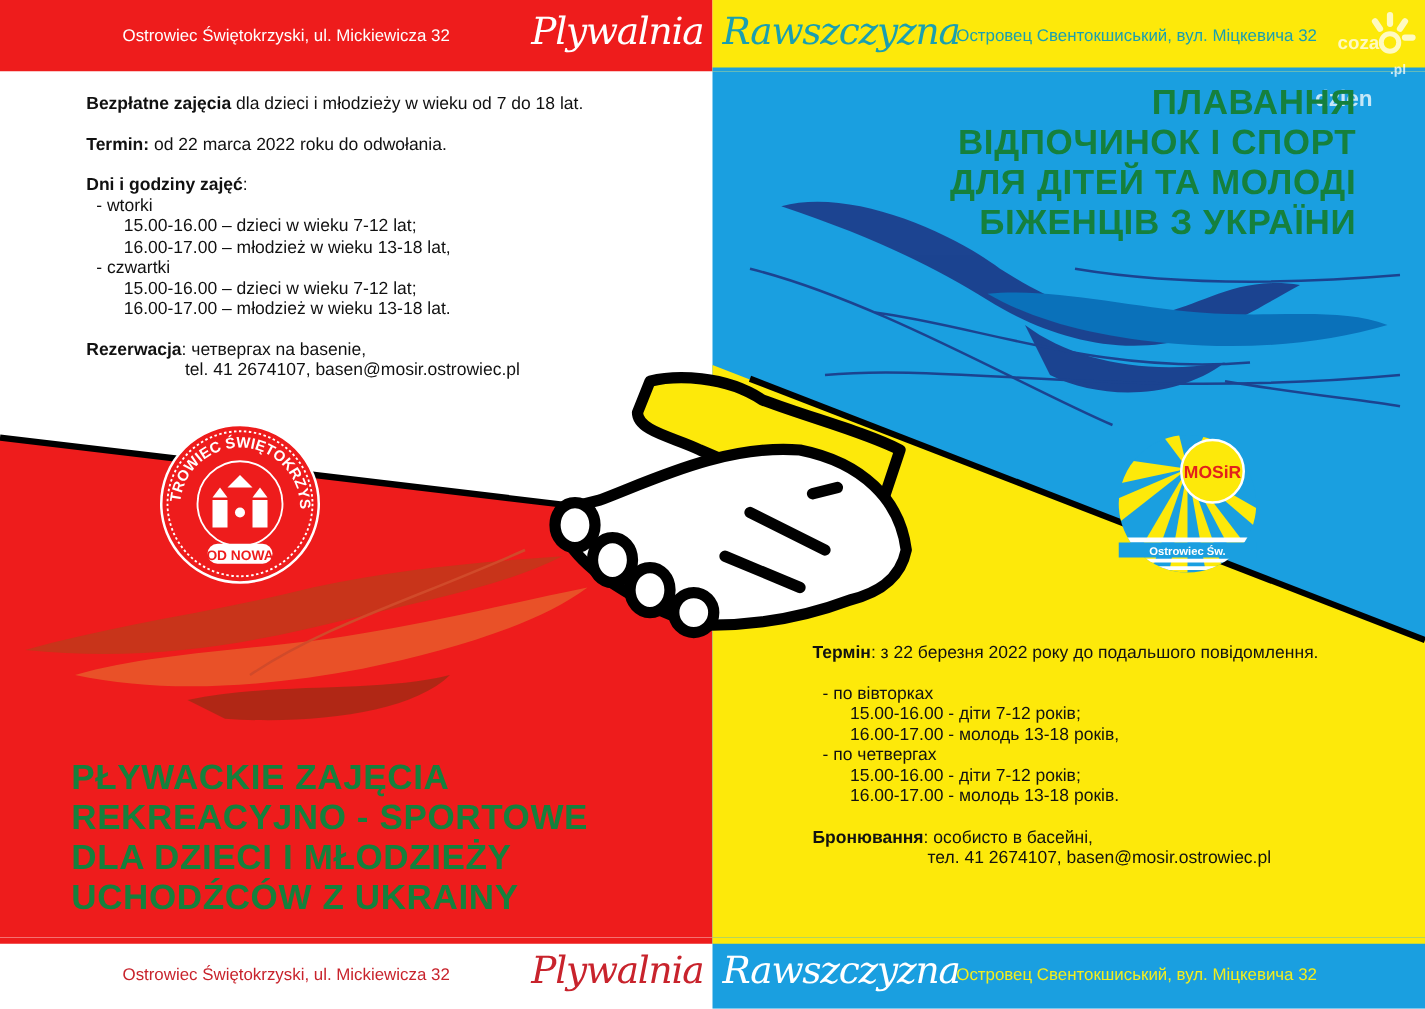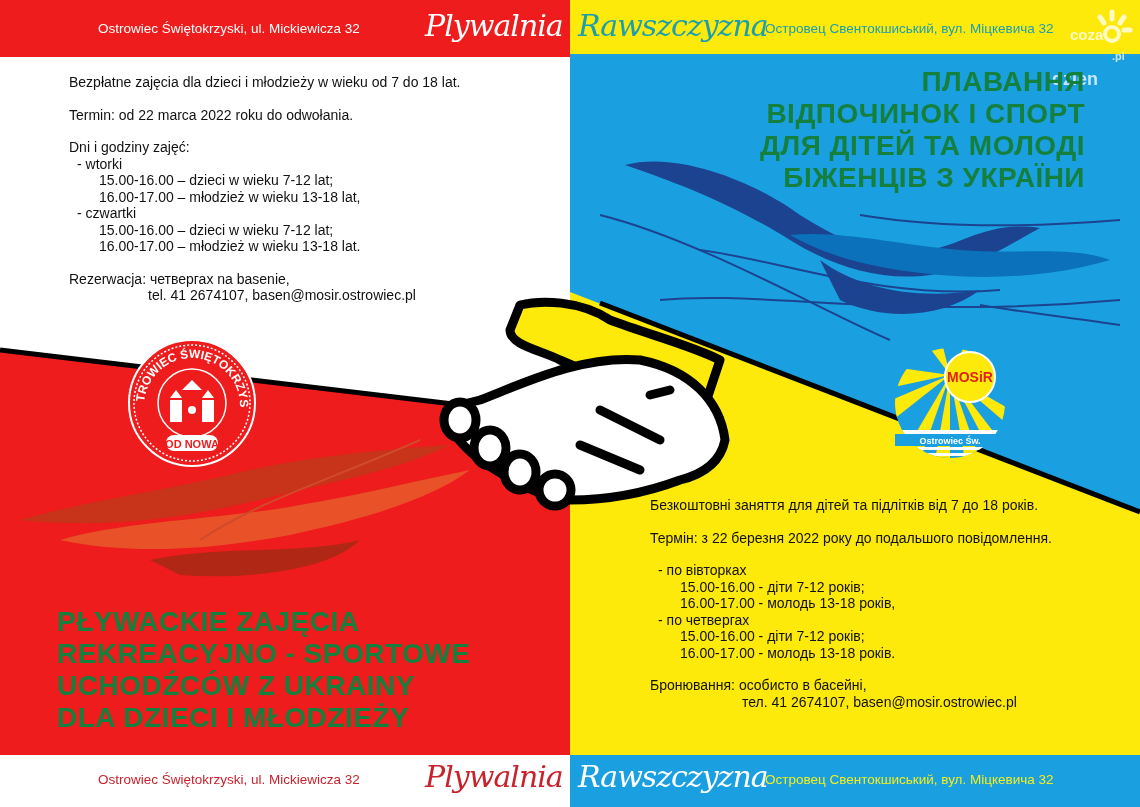--- a/index.html
+++ b/index.html
@@ -11,21 +11,21 @@
   .bar { position:absolute; height:57px; display:flex; align-items:center; }
   .top-left { left:0; top:0; width:570px; background:#ee1c1c; }
   .top-right { left:570px; top:0; width:570px; background:#fde90a; border-bottom:3px solid #1fa0dc; }
   .bot-left { left:0; top:750px; width:570px; background:#fff; border-top:5px solid #ee1c1c; height:57px; }
   .bot-right { left:570px; top:750px; width:570px; background:#1a9fe0; border-top:5px solid #fde90a; height:57px; }
   .addr { font-size:13.5px; }
   .script { font-family:"DejaVu Serif", serif; font-style:italic; font-size:30px; letter-spacing:-1px; }
 
   
   .info { font-size:14px; line-height:16.5px; color:#111; }
-  .info b { font-weight:normal;padding-left:12px; }
+  .info b { font-weight:bold;padding-left:12px; }
   .info .gap { height:16px; }
   .ind1 { padding-left:20px; }
   .ind2 { padding-left:42px; }
 
   .uk-title { font-size:28px; font-weight:bold; color:#15803d; text-align:right; line-height:32px; letter-spacing:0.5px; }
   .pl-title { font-size:28px; font-weight:bold; color:#15803d; line-height:32px; letter-spacing:0.5px; }
 
   .watermark { color:rgba(255,255,255,0.75); font-weight:bold; }
 </style>
 </head>
@@ -166,26 +166,25 @@
     <circle cx="90" cy="42" r="25" fill="#fde90a" stroke="#fff" stroke-width="2"></circle>
     <text x="90" y="47" font-family="Liberation Sans, sans-serif" font-size="14" font-weight="bold" fill="#e2211c" text-anchor="middle">MOSiR</text>
     <rect x="15" y="99" width="110" height="12" fill="#1a9fe0"></rect>
     <text x="70" y="109" font-family="Liberation Sans, sans-serif" font-size="9" font-weight="bold" fill="#fff" text-anchor="middle">Ostrowiec Św.</text>
   </svg>
 </div>
 
 <div class="abs pl-title" style="left:57px;top:606px;width:500px;">
   <div>PŁYWACKIE ZAJĘCIA</div>
   <div>REKREACYJNO - SPORTOWE</div>
+  <div>DLA DZIECI I MŁODZIEŻY</div>
   <div>UCHODŹCÓW Z UKRAINY</div>
-  <div>DLA DZIECI I MŁODZIEŻY</div>
 </div>
 
 <div class="abs info" style="left:638px;top:497px;width:490px;">
-  <div><b>Безкоштовні заняття</b><span> для дітей та підлітків від 7 до 18 років.</span></div>
   <div class="gap"></div>
   <div><b>Термін</b><span>: з 22 березня 2022 року до подальшого повідомлення.</span></div>
   <div class="gap"></div>
   <div class="ind1">- по вівторках</div>
   <div class="ind2">15.00-16.00 - діти 7-12 років;</div>
   <div class="ind2">16.00-17.00 - молодь 13-18 років,</div>
   <div class="ind1">- по четвергах</div>
   <div class="ind2">15.00-16.00 - діти 7-12 років;</div>
   <div class="ind2">16.00-17.00 - молодь 13-18 років.</div>
   <div class="gap"></div>

